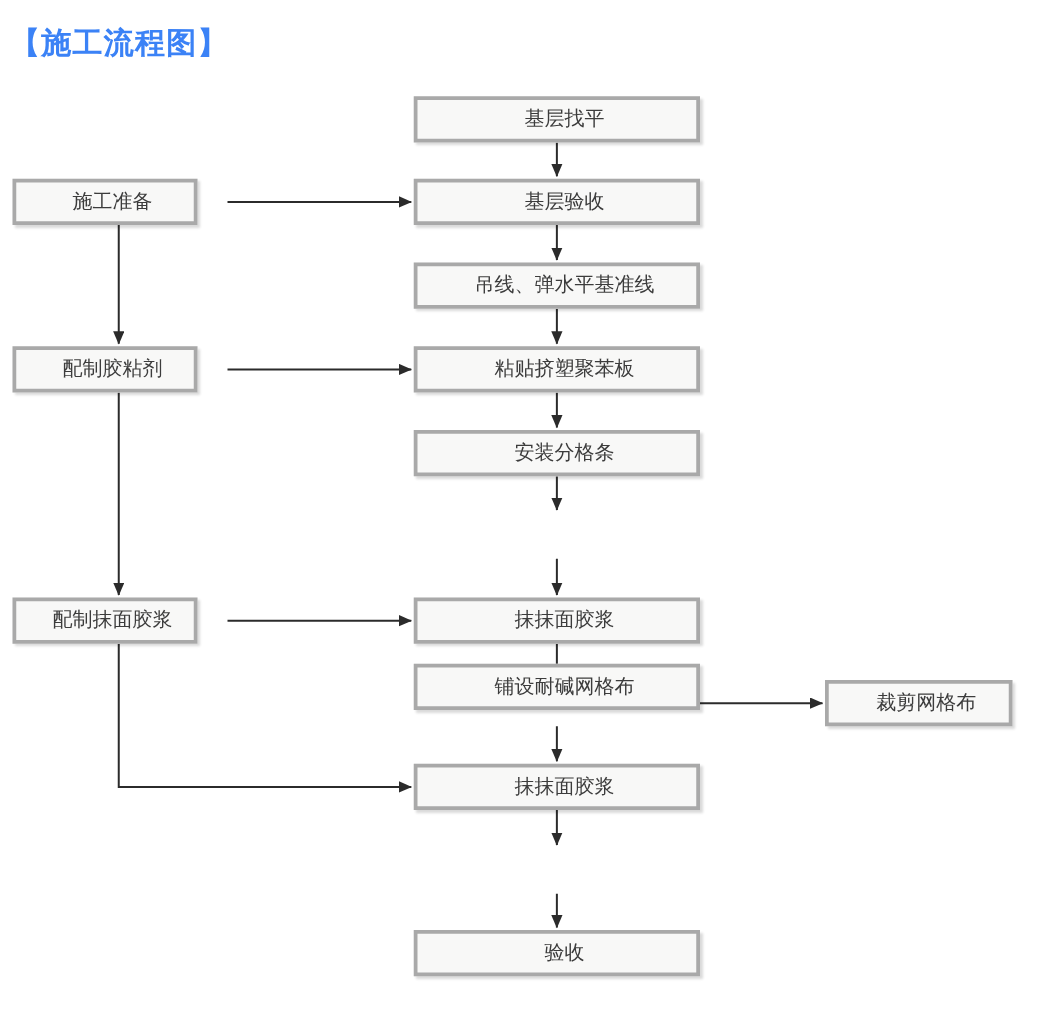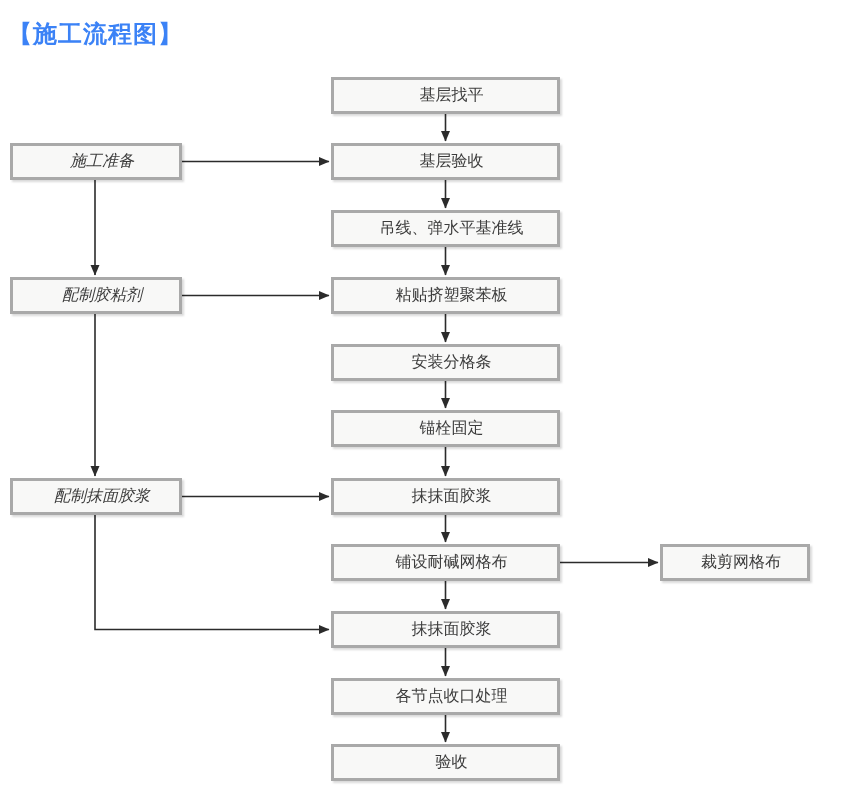--- a/index.html
+++ b/index.html
@@ -35,21 +35,21 @@
     display: flex;
     align-items: center;
     justify-content: center;
     font-size: 16px;
     color: #3c3c3c;
     z-index: 1;
     white-space: nowrap;
     padding-left: 12px;
   }
   .main-node  { left: 331px; width: 229px; height: 37px; }
-  .left-node  { left: 10px;  width: 172px; height: 37px; font-style: italic; }
+  .left-node  { left: 10px;  width: 148px; height: 37px; }
   .right-node { left: 660px; width: 150px; height: 37px; }
 </style>
 </head>
 <body>
 
 <div id="canvas">
 
   <div id="title">【施工流程图】</div>
 
   <svg id="connectors" viewBox="0 0 846 811" xmlns="http://www.w3.org/2000/svg">
@@ -82,25 +82,23 @@
 
       <line x1="560" y1="562.5" x2="658" y2="562.5" marker-end="url(#arr)"></line>
     </g>
   </svg>
 
   <div class="node main-node" style="top:77px">基层找平</div>
   <div class="node main-node" style="top:143px">基层验收</div>
   <div class="node main-node" style="top:210px">吊线、弹水平基准线</div>
   <div class="node main-node" style="top:277px">粘贴挤塑聚苯板</div>
   <div class="node main-node" style="top:344px">安装分格条</div>
-  <div class="node main-node" style="top:410px">锚栓固定</div>
   <div class="node main-node" style="top:478px">抹抹面胶浆</div>
-  <div class="node main-node" style="top:544px">铺设耐碱网格布</div>
+  <div class="node main-node" style="top:531px">铺设耐碱网格布</div>
   <div class="node main-node" style="top:611px">抹抹面胶浆</div>
-  <div class="node main-node" style="top:678px">各节点收口处理</div>
   <div class="node main-node" style="top:744px">验收</div>
 
   <div class="node left-node" style="top:143px">施工准备</div>
   <div class="node left-node" style="top:277px">配制胶粘剂</div>
   <div class="node left-node" style="top:478px">配制抹面胶浆</div>
 
   <div class="node right-node" style="top:544px">裁剪网格布</div>
 
 </div>
 

